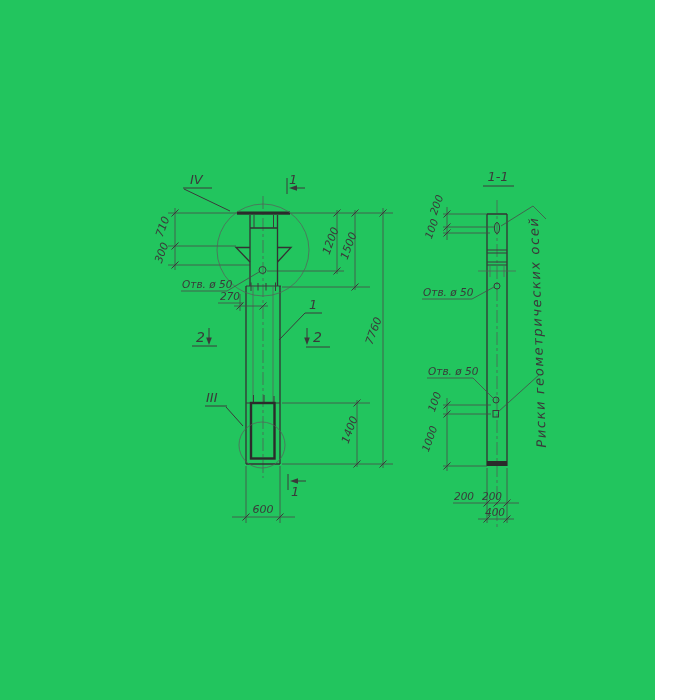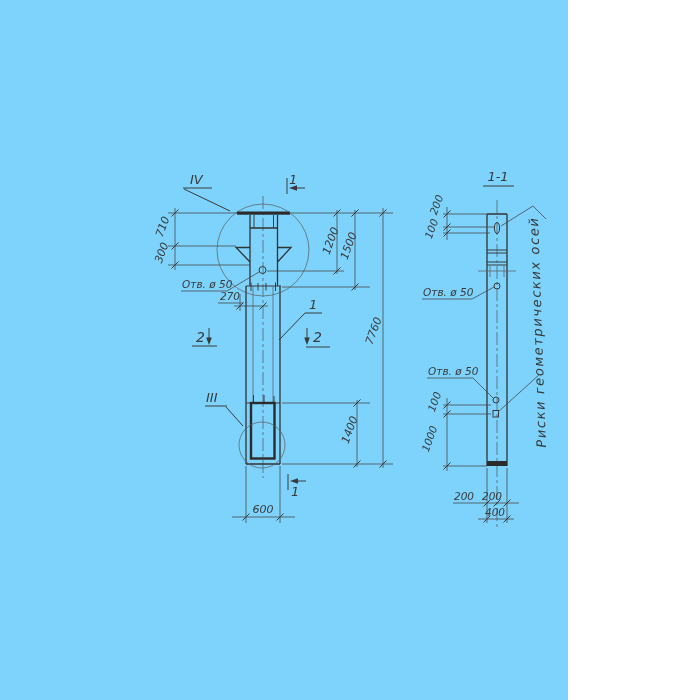--- a/index.html
+++ b/index.html
@@ -1,16 +1,16 @@
 <!DOCTYPE html>
 <html><head>
 <meta charset="utf-8">
 <style>
   html,body{margin:0;padding:0;background:#fff;}
-  #canvas{position:relative;width:568px;height:700px;background:#7dd3fc;overflow:hidden;
+  #canvas{position:relative;width:655px;height:700px;background:#22c55e;overflow:hidden;
           font-family:"DejaVu Sans",sans-serif;}
   svg{position:absolute;left:0;top:0;}
   text{fill:#3a3a3a;font-family:"DejaVu Sans",sans-serif;font-style:italic;}
   .dim{font-size:11px;}
   .dimsmall{font-size:10.5px;}
   .marker{font-size:13px;}
   .marker2{font-size:14px;}
   .note{font-size:10.5px;}
   .axisnote{font-size:13px;letter-spacing:1.6px;}
   .thin{stroke:#4a4a4a;stroke-width:0.8;fill:none;}

